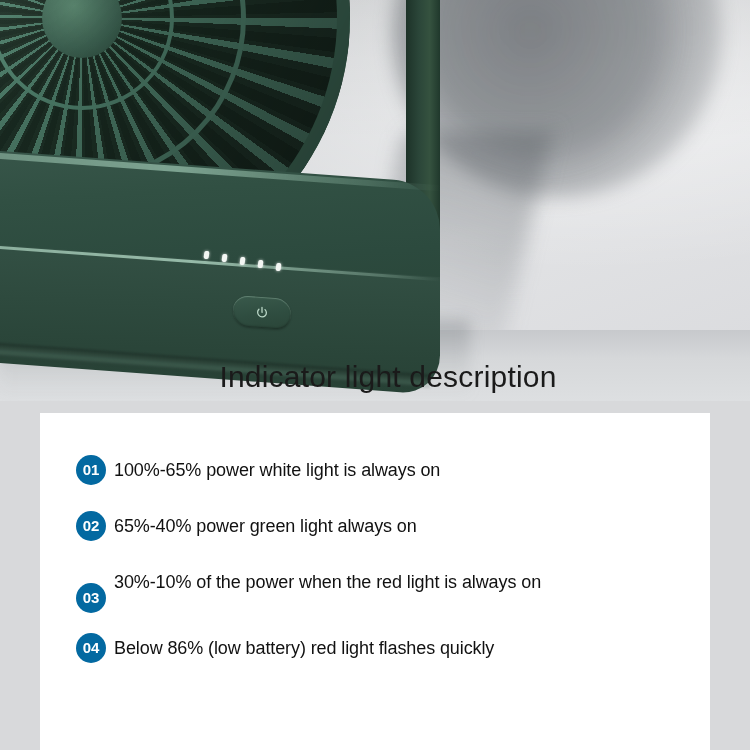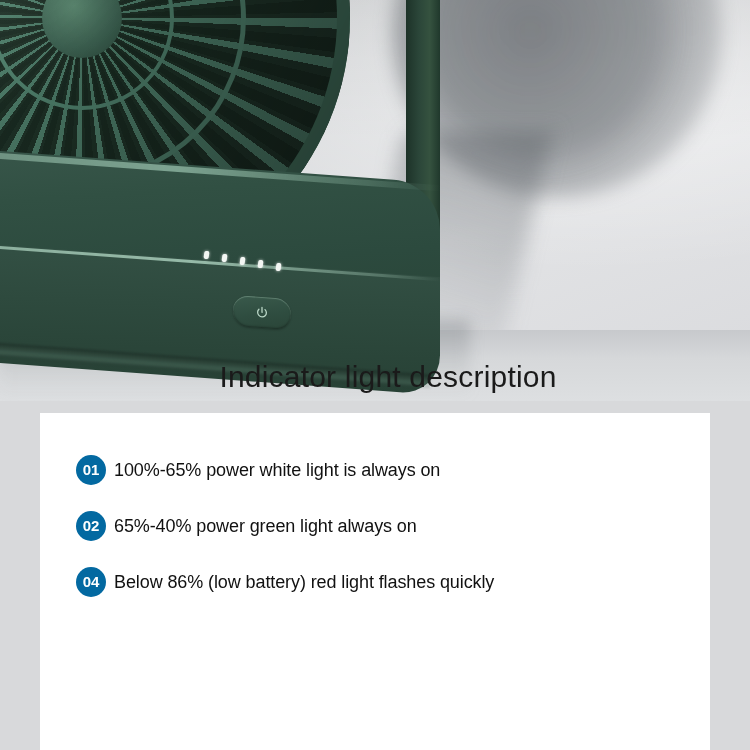--- a/index.html
+++ b/index.html
@@ -391,20 +391,24 @@
       <div class="row">
         <div class="badge">01</div>
         <div class="row-text">100%-65% power white light is always on</div>
       </div>
 
       <div class="row">
         <div class="badge">02</div>
         <div class="row-text">65%-40% power green light always on</div>
       </div>
 
+      <div class="row row-3 tight">
+        <div class="badge">03</div>
+        <div class="row-text">30%-10% of the power when the red light is always on</div>
+      </div>
 
       <div class="row">
         <div class="badge">04</div>
         <div class="row-text">Below 86% (low battery) red light flashes quickly</div>
       </div>
 
     </div>
   </div>
 
 </div>

